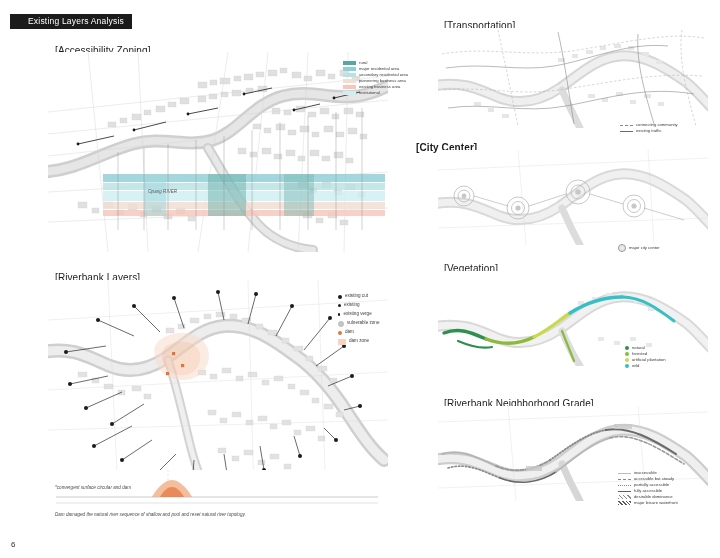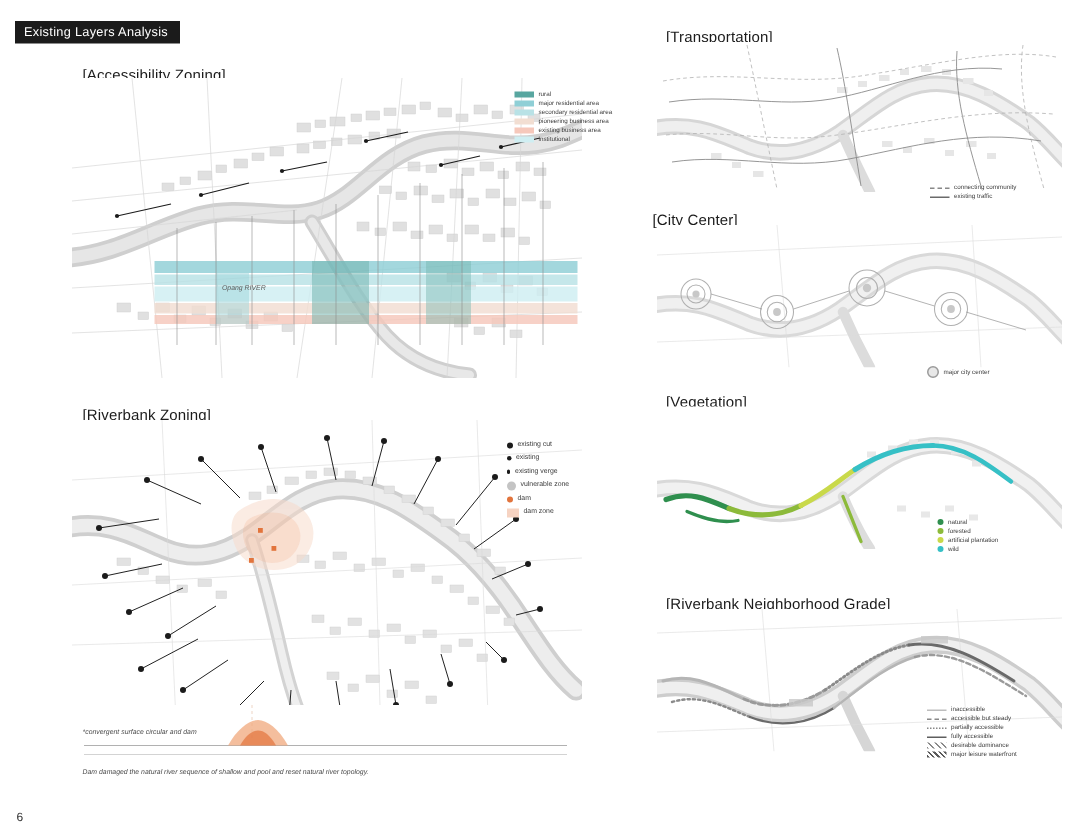--- a/index.html
+++ b/index.html
@@ -20,21 +20,21 @@
 
   
   #title-tag {
     position: absolute;
     left: 10px;
     top: 14px;
     background: #1b1b1b;
     color: #ffffff;
     font-size: 8.5px;
     letter-spacing: .2px;
-    padding: 3px 8px 3px 6px;
+    padding: 3px 8px 3px 18px;
     line-height: 1;
     white-space: nowrap;
   }
 
   .panel-label {
     position: absolute;
     font-size: 10px;
     color: #1b1b1b;
     white-space: nowrap;
     letter-spacing: .1px;
@@ -289,21 +289,21 @@
     <div class="row">
       <span class="swatch-bar" style="background:#f6c8bb"></span>
       <span>existing business area</span>
     </div>
     <div class="row">
       <span class="swatch-bar" style="background:#cfeef2"></span>
       <span>institutional</span>
     </div>
   </div>
 
-  <div class="panel-label" style="left:55px; top:272px;">[Riverbank Zoning]</div>
+  <div class="panel-label" style="left:55px; top:272px;">[Riverbank Layers]</div>
 
   <div class="map" style="left:48px; top:280px; width:340px; height:215px;">
     <svg width="340" height="215" viewBox="0 0 340 215">
       <defs>
           <clipPath id="clipRZ">
             <rect x="0" y="0" width="340" height="215"></rect>
           </clipPath>
         </defs>
       <g clip-path="url(#clipRZ)">
 
@@ -526,21 +526,21 @@
     <div class="row">
       <span class="swatch-line dash"></span>
       <span>connecting community</span>
     </div>
     <div class="row">
       <span class="swatch-line" style="border-top-color:#6a6a6a"></span>
       <span>existing traffic</span>
     </div>
   </div>
 
-  <div class="panel-label" style="left:435px; top:142px;">[City Center]</div>
+  <div class="panel-label" style="left:416px; top:142px;font-weight:bold;">[City Center]</div>
 
   <div class="map" style="left:438px; top:150px; width:270px; height:95px;">
     <svg width="270" height="95" viewBox="0 0 270 95">
       <defs>
           <clipPath id="clipCC">
             <rect x="0" y="0" width="270" height="95"></rect>
           </clipPath>
         </defs>
       <g clip-path="url(#clipCC)">
         <path d="M-5,54 C25,48 42,58 62,66 C84,74 104,68 122,56 C142,42 158,26 182,24 C206,22 228,36 248,50 C258,58 266,68 274,76" fill="none" stroke="#d9d9d9" stroke-width="11" stroke-linecap="round"></path>

